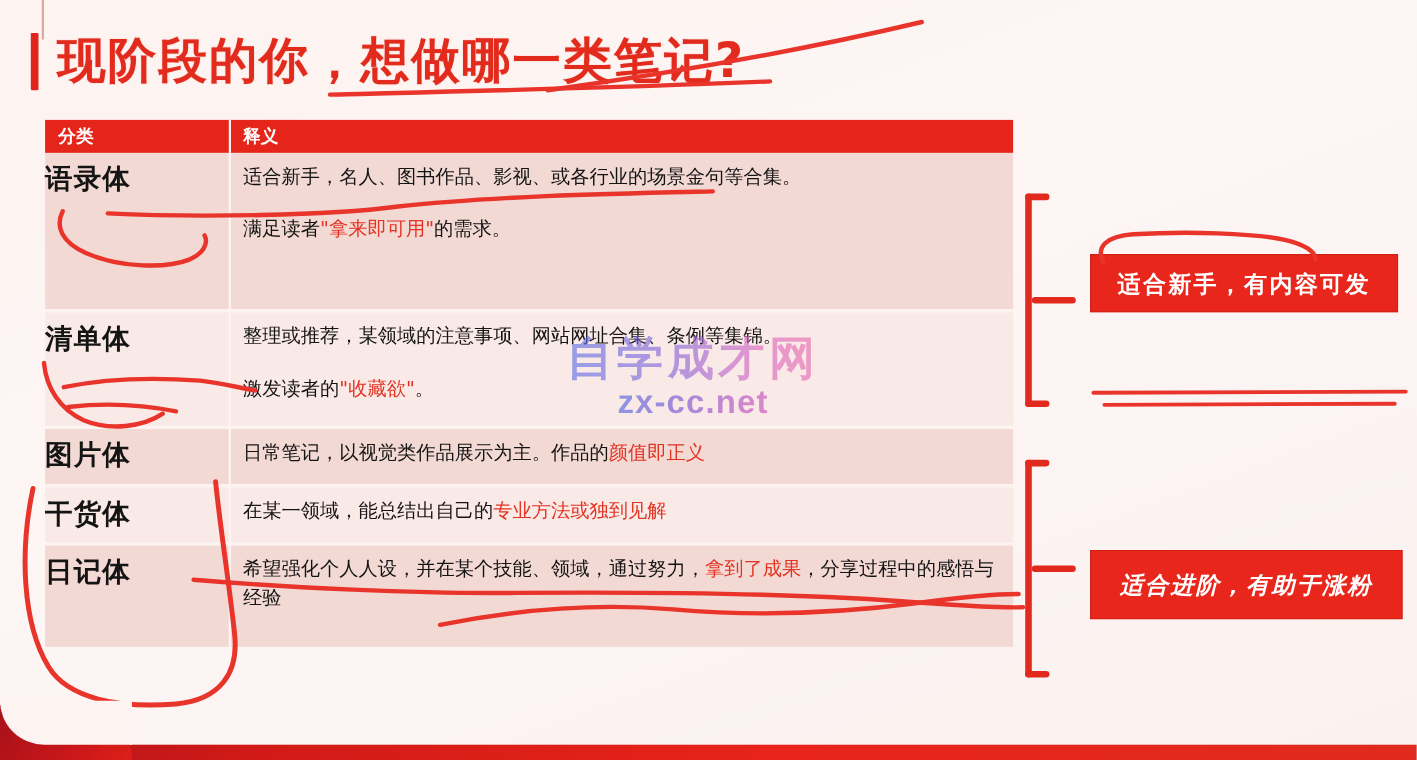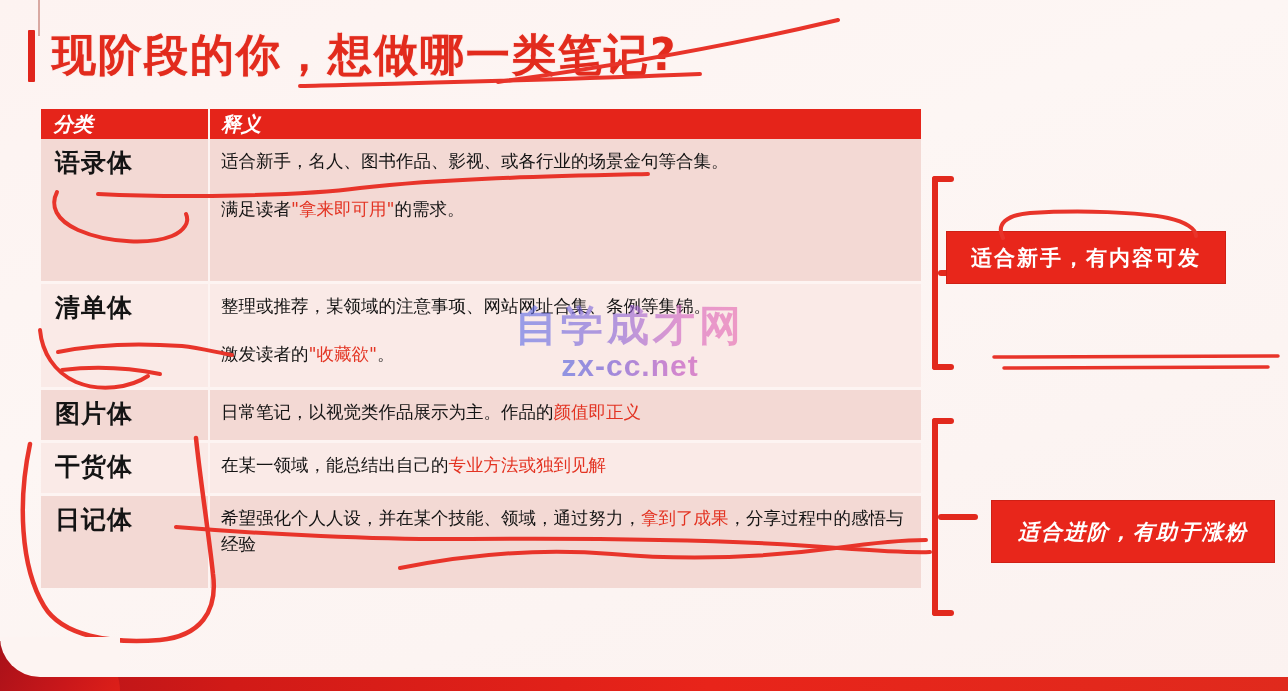--- a/index.html
+++ b/index.html
@@ -38,26 +38,26 @@
   .table{
     position:absolute;left:41px;top:109px;width:880px;
     border-collapse:separate;
   }
   .thead{
     display:flex;height:30px;background:#e5241a;align-items:center;
   }
   .thead .c1{width:167px;padding-left:12px;box-sizing:border-box;}
   .thead .sep{width:2px;height:30px;background:#fdf4f2;}
   .thead .c2{flex:1;padding-left:11px;box-sizing:border-box;}
-  .thead span{color:#fff;font-size:20px;font-weight:bold;
-     font-family:"DejaVu Sans","Liberation Sans",sans-serif;font-style:italic;}
+  .thead span{color:#fff;font-size:16px;font-weight:bold;
+     font-family:"DejaVu Sans","Liberation Sans",sans-serif;}
 
   .trow{display:flex;position:relative;}
   .trow .cat{
-    width:167px;box-sizing:border-box;padding-left:14px;
+    width:167px;box-sizing:border-box;
     display:flex;align-items:flex-start;padding-top:10px;
   }
   .trow .vsep{width:2px;background:#fdf4f2;}
   .trow .desc{
     flex:1;box-sizing:border-box;padding:9px 10px 8px 11px;
   }
   .shade-a{background:#f3d9d4;}
   .shade-b{background:#faeae7;}
   .hsep{height:3px;background:#fdf4f2;}
 
@@ -221,21 +221,21 @@
     <div class="mid"></div>
   </div>
 
   <div class="brace" style="left:932px;top:418px;width:46px;height:198px;">
     <div class="spine"></div>
     <div class="top"></div>
     <div class="bot"></div>
     <div class="mid"></div>
   </div>
 
-  <div class="callout" style="left:946px;top:231px;width:280px;height:53px;">
+  <div class="callout" style="left:991px;top:231px;width:280px;height:53px;">
     <span>适合新手，有内容可发</span>
   </div>
 
   <div class="callout" style="left:991px;top:500px;width:284px;height:63px;font-style:italic;">
     <span>适合进阶，有助于涨粉</span>
   </div>
 
   <svg id="ink" viewBox="0 0 1288 691" xmlns="http://www.w3.org/2000/svg">
     <g fill="none" stroke="#e8342a" stroke-linecap="round" stroke-linejoin="round">
 

